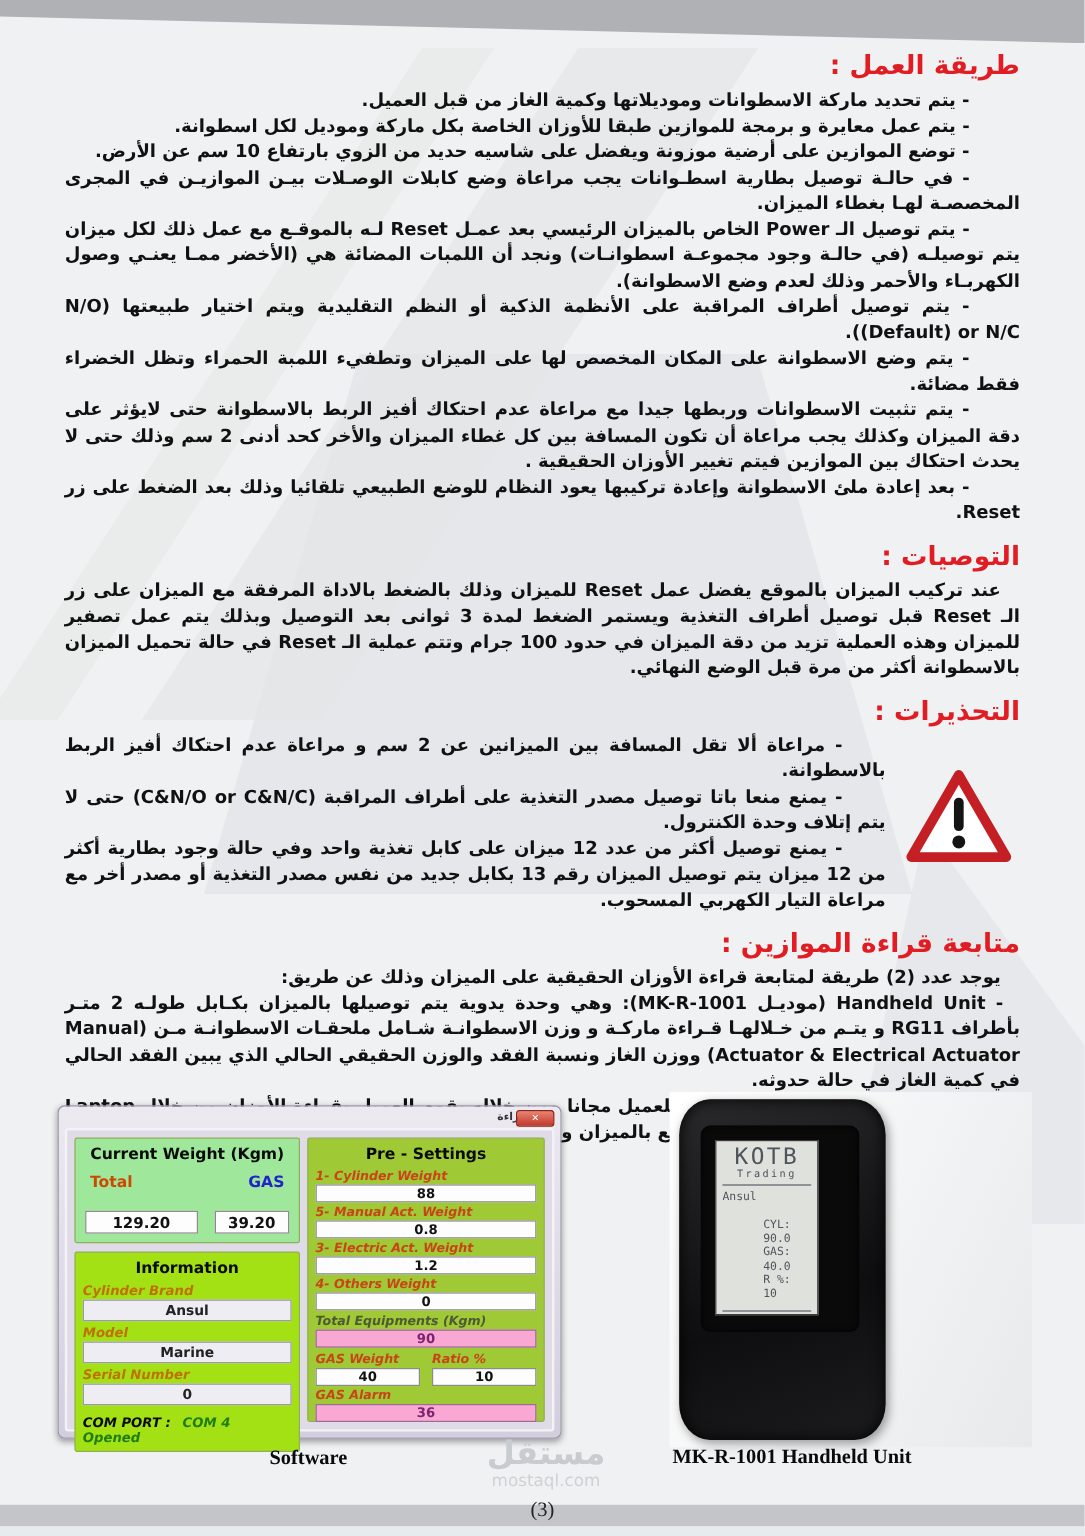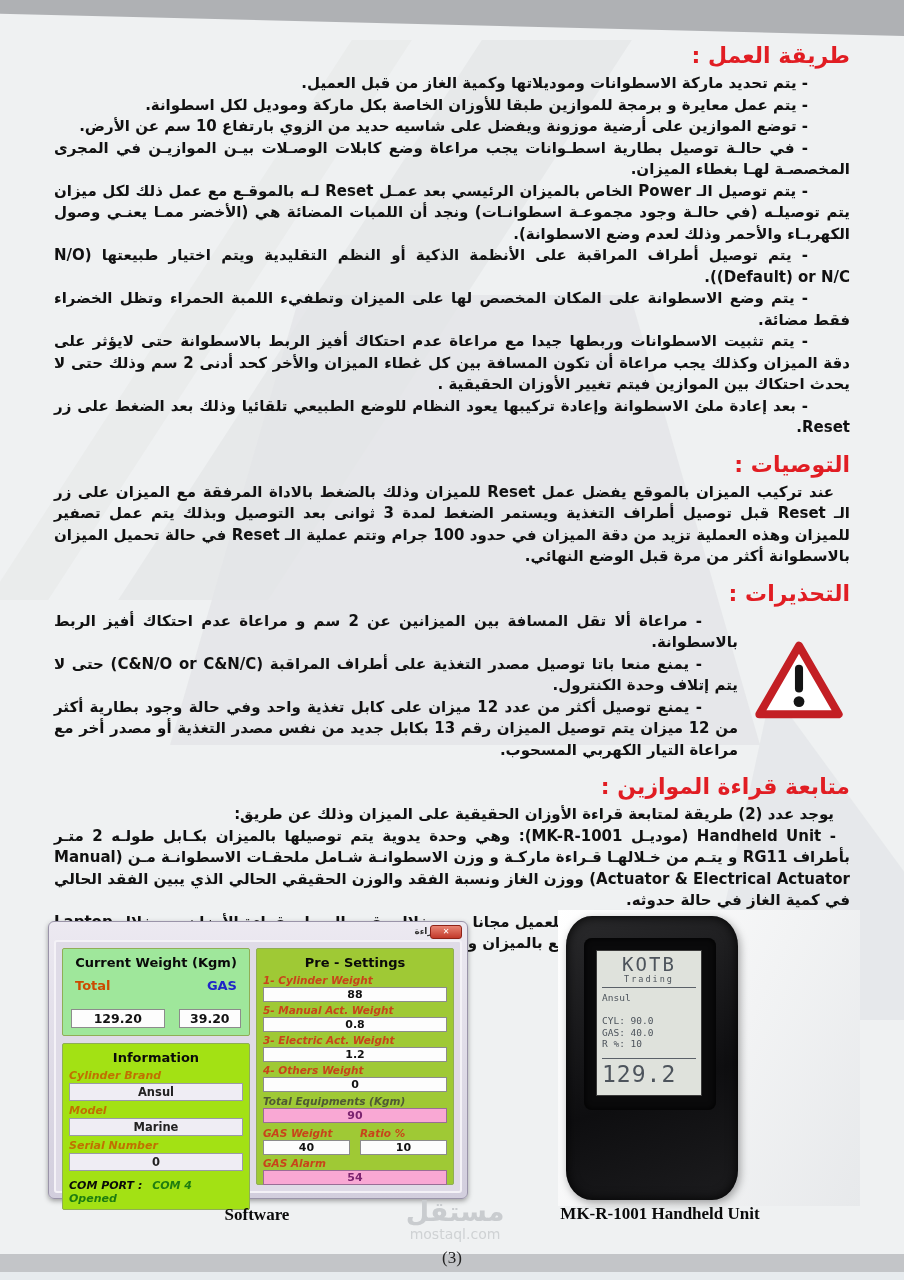--- a/index.html
+++ b/index.html
@@ -88,28 +88,28 @@
   .pre-row .cell{flex:1;}
 
   
   .photo{position:absolute;left:558px;top:910px;width:302px;height:296px;
          background:linear-gradient(115deg,#ffffff 0%,#f2f3f4 55%,#e7e9eb 100%);}
   .device{position:absolute;left:8px;top:6px;width:172px;height:284px;
           background:linear-gradient(160deg,#2a2a2c,#0e0e10 60%,#1c1c1e);
           border-radius:26px/30px;box-shadow:inset 0 0 12px #000,2px 3px 8px rgba(0,0,0,.35);}
   .device-bezel{position:absolute;left:18px;top:22px;width:132px;height:172px;
           background:#0a0a0b;border-radius:8px;box-shadow:inset 0 0 6px #000;}
-  .lcd{position:absolute;left:12px;top:12px;width:106px;height:146px;background:#dfe2dc;
+  .lcd{position:absolute;left:12px;top:12px;width:86px;height:146px;background:#dfe2dc;
        border:1px solid #3a3a3a;font-family:"DejaVu Sans Mono","Liberation Mono",monospace;
        color:#4d545c;overflow:hidden;padding:4px 5px;box-sizing:border-box;}
   .lcd-brand{text-align:center;font-size:19px;letter-spacing:2px;line-height:19px;}
   .lcd-sub{text-align:center;font-size:8.5px;letter-spacing:2px;border-bottom:1px solid #5a6068;
            padding-bottom:3px;}
   .lcd-line{font-size:9.5px;margin-top:4px;}
-  .lcd-vals{font-size:9.5px;line-height:11.5px;margin-top:12px;}
+  .lcd-vals{font-size:9.5px;line-height:11.5px;margin-top:12px;margin-left:34px;}
   .lcd-reading{font-size:23px;letter-spacing:1px;border-top:1px solid #5a6068;
                margin-top:8px;padding-top:2px;text-align:left;}
 
   
   .caption{position:absolute;font-family:"Liberation Serif","DejaVu Serif",serif;
            font-weight:bold;font-size:17px;color:#0a0a0a;text-align:center;}
   .cap-sw{left:48px;top:1205px;width:418px;}
   .cap-hh{left:505px;top:1204px;width:310px;}
   .watermark{position:absolute;left:360px;top:1198px;width:190px;text-align:center;
              color:#c9cccf;direction:rtl;}
@@ -231,21 +231,21 @@
               <div class="pre-label">GAS Weight</div>
               <div class="pre-field">40</div>
             </div>
             <div class="cell">
               <div class="pre-label">Ratio %</div>
               <div class="pre-field">10</div>
             </div>
           </div>
 
           <div class="pre-label">GAS Alarm</div>
-          <div class="pre-field pink">54</div>
+          <div class="pre-field pink">36</div>
         </div>
       </div>
     </div>
   </div>
 
   <div class="photo">
     <div class="device">
       <div class="device-bezel">
         <div class="lcd">
           <div class="lcd-brand">KOTB</div>

